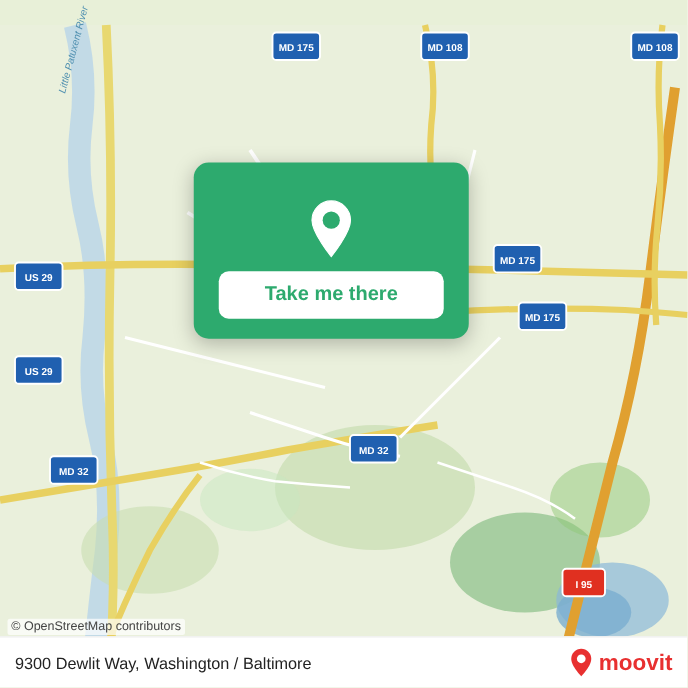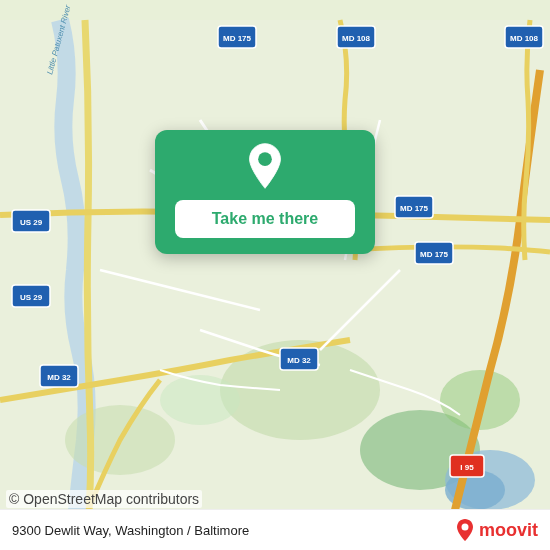--- a/index.html
+++ b/index.html
@@ -31,21 +31,21 @@
     #overlay-card {
       position: absolute;
       top: 130px;
       left: 155px;
       width: 220px;
       background: #2daa6e;
       border-radius: 12px;
       display: flex;
       flex-direction: column;
       align-items: center;
-      padding: 12px 20px 16px 20px;
+      padding: 29px 20px 16px 20px;
       box-shadow: 0 4px 16px rgba(0,0,0,0.25);
       z-index: 10;
     }
 
     #pin-icon {
       width: 48px;
       height: 48px;
       margin-bottom: 10px;
     }
 
@@ -85,21 +85,21 @@
     #moovit-logo {
       display: flex;
       align-items: center;
       gap: 4px;
     }
 
     #osm-credit {
       position: absolute;
       bottom: 42px;
       left: 6px;
-      font-size: 14px;
+      font-size: 10px;
       color: #444;
       background: rgba(255,255,255,0.7);
       padding: 1px 3px;
       border-radius: 2px;
       z-index: 15;
     }
   </style>
 </head>
 <body>
 

